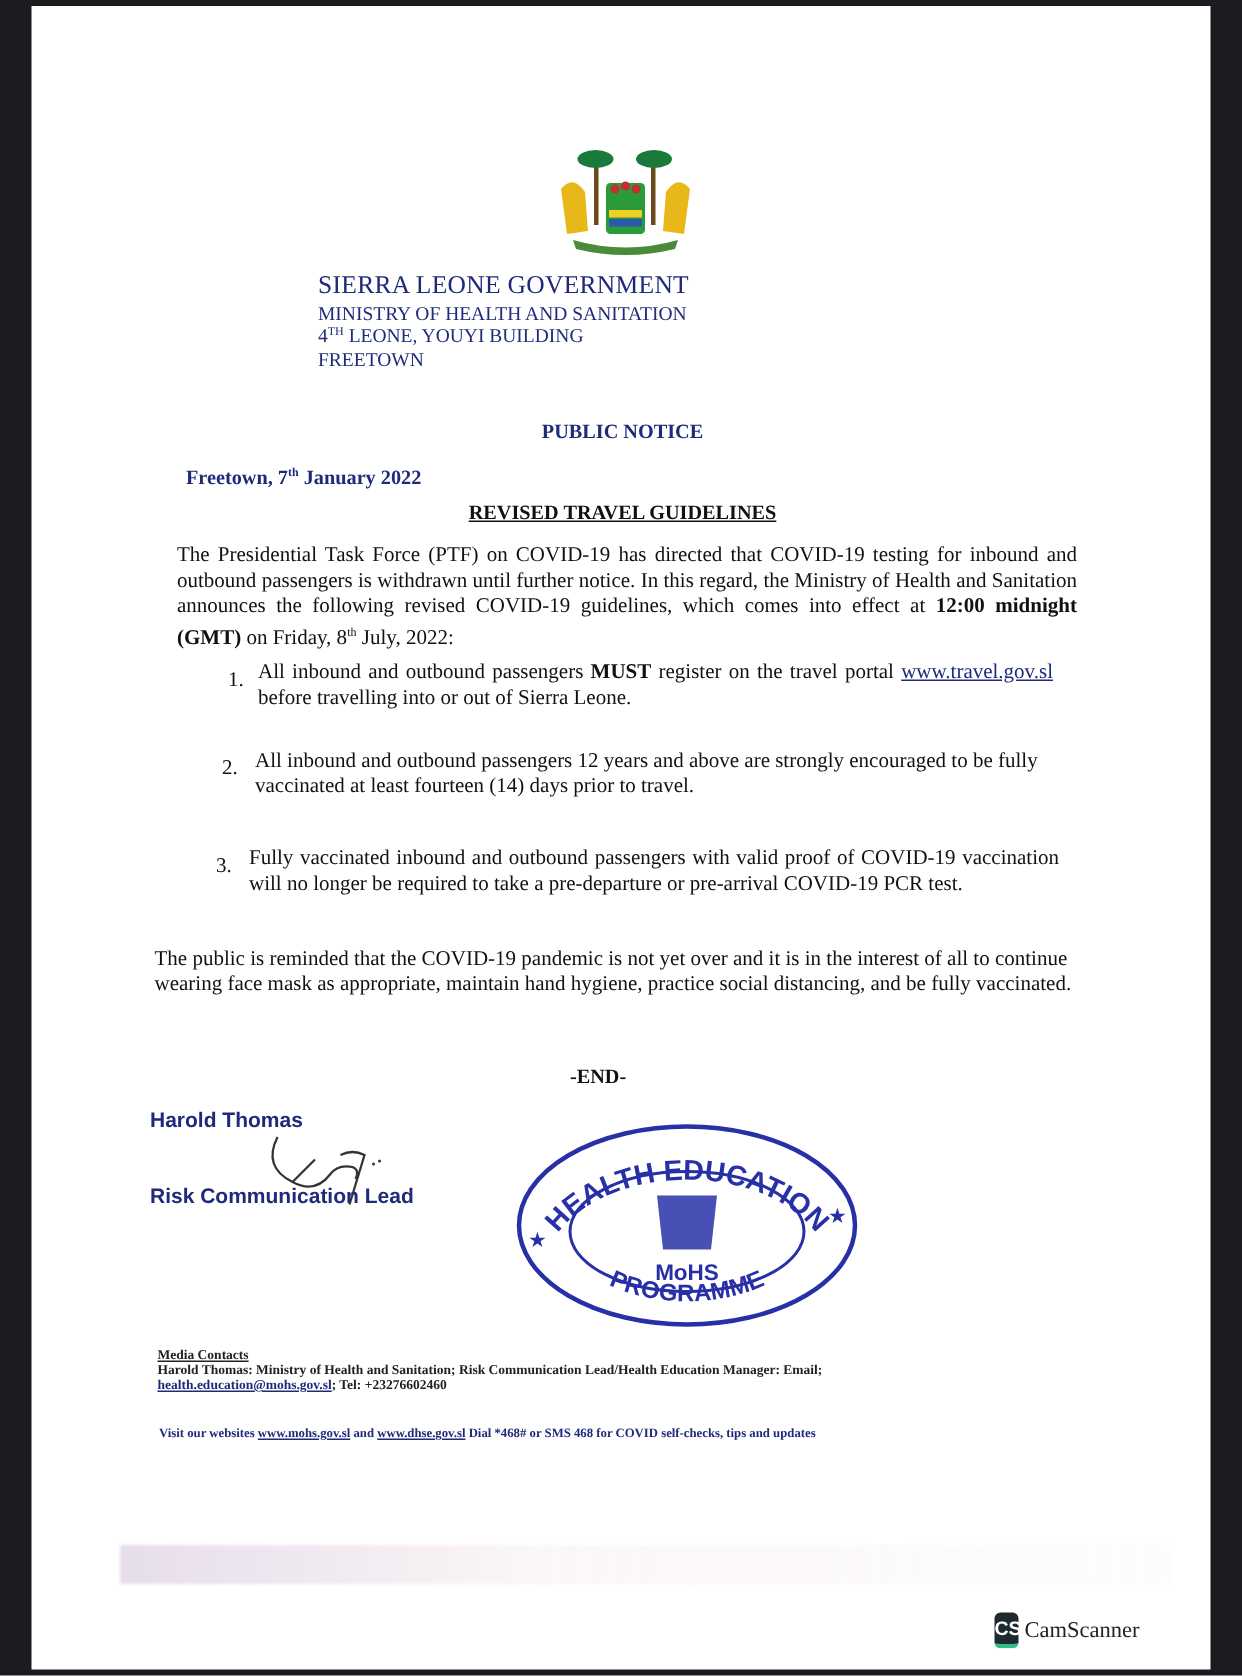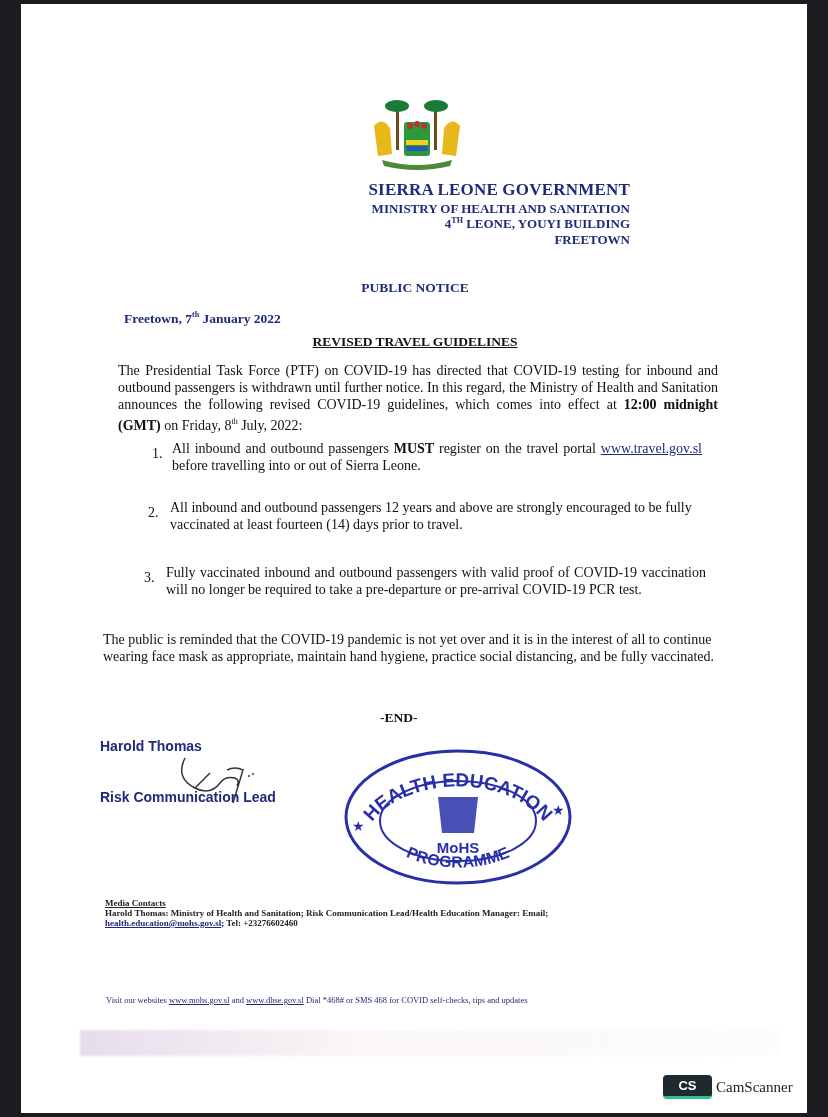--- a/index.html
+++ b/index.html
@@ -1,19 +1,19 @@
 <!DOCTYPE html>
 <html><head>
 <meta charset="utf-8">
 <style>
   html, body { margin:0; padding:0; }
   body { width:828px; height:1117px; background:#1c1c20; position:relative; overflow:hidden; font-family:"Liberation Serif", serif; }
   .page { position:absolute; left:21px; top:4px; width:786px; height:1109px; background:#ffffff; }
   .crest { position:absolute; left:372px; top:96px; width:90px; height:78px; }
-  .hdr { position:absolute; left:200px; width:430px; text-align:right; color:#1f2a7a; font-weight:bold; }
+  .hdr { position:absolute; left:212px; width:430px; text-align:left; color:#1f2a7a; font-weight:normal; }
   .h1 { top:180px; font-size:17px; letter-spacing:0.2px; }
   .h2 { top:201px; font-size:13px; }
   .h3 { top:216px; font-size:13px; }
   .h4 { top:232px; font-size:13px; }
   .notice { position:absolute; left:340px; top:280px; width:150px; text-align:center; color:#1f2a7a; font-weight:bold; font-size:13.5px; }
   .date { position:absolute; left:124px; top:310px; color:#1f2a7a; font-weight:bold; font-size:13.5px; }
   .date sup, .body sup { font-size:8px; }
   .title { position:absolute; left:300px; top:334px; width:230px; text-align:center; font-weight:bold; font-size:13.5px; text-decoration:underline; color:#111; }
   .body { position:absolute; color:#111; font-size:14px; line-height:17px; }
   .intro { left:118px; top:362px; width:600px; text-align:justify; }
@@ -22,24 +22,24 @@
   .link { color:#1f2a7a; text-decoration:underline; }
   .closing { left:103px; top:631px; width:615px; }
   .end { position:absolute; left:380px; top:710px; font-weight:bold; font-size:13.5px; color:#111; }
   .sig-name { position:absolute; left:100px; top:738px; font-family:"Liberation Sans", sans-serif; font-weight:bold; font-size:14px; color:#1f2a7a; }
   .sig-role { position:absolute; left:100px; top:789px; font-family:"Liberation Sans", sans-serif; font-weight:bold; font-size:14px; color:#1f2a7a; }
   .signature { position:absolute; left:165px; top:748px; width:100px; height:60px; }
   .stamp { position:absolute; left:338px; top:745px; width:240px; height:140px; }
   .media { position:absolute; left:105px; top:898px; font-size:9px; line-height:10px; font-weight:bold; color:#222; font-family:"Liberation Serif", serif; }
   .media .u { text-decoration:underline; }
   .media a, .media .lk { color:#1f2a7a; text-decoration:underline; }
-  .visit { position:absolute; left:106px; top:950px; font-size:8.5px; font-weight:normal; color:#1f2a7a;margin-top:45px; }
+  .visit { position:absolute; left:106px; top:950px; font-size:8.5px; font-weight:bold; color:#1f2a7a; }
   .smudge { position:absolute; left:80px; top:1030px; width:700px; height:26px; background:linear-gradient(90deg, rgba(200,180,210,0.45), rgba(240,220,225,0.25) 40%, rgba(245,235,235,0.15)); filter:blur(1px); }
   .cs { position:absolute; left:663px; top:1075px; display:flex; align-items:center; }
-  .cs-logo { width:49px; height:24px; background:#1e2a30; border-radius:4px; color:#fff; font-family:"Liberation Sans", sans-serif; font-weight:bold; font-size:13px; text-align:center; line-height:22px; border-bottom:3px solid #2fbf8a; box-sizing:border-box; }
+  .cs-logo { width:16px; height:24px; background:#1e2a30; border-radius:4px; color:#fff; font-family:"Liberation Sans", sans-serif; font-weight:bold; font-size:13px; text-align:center; line-height:22px; border-bottom:3px solid #2fbf8a; box-sizing:border-box; }
   .cs-text { margin-left:4px; font-family:"Liberation Serif", serif; font-size:15px; color:#222; }
 </style>
 </head>
 <body>
 
 <div class="page"></div>
 
 <svg class="crest" viewBox="0 0 90 78">
   <rect x="24" y="8" width="3" height="46" fill="#6a4a1a"></rect>
   <rect x="62" y="8" width="3" height="46" fill="#6a4a1a"></rect>

